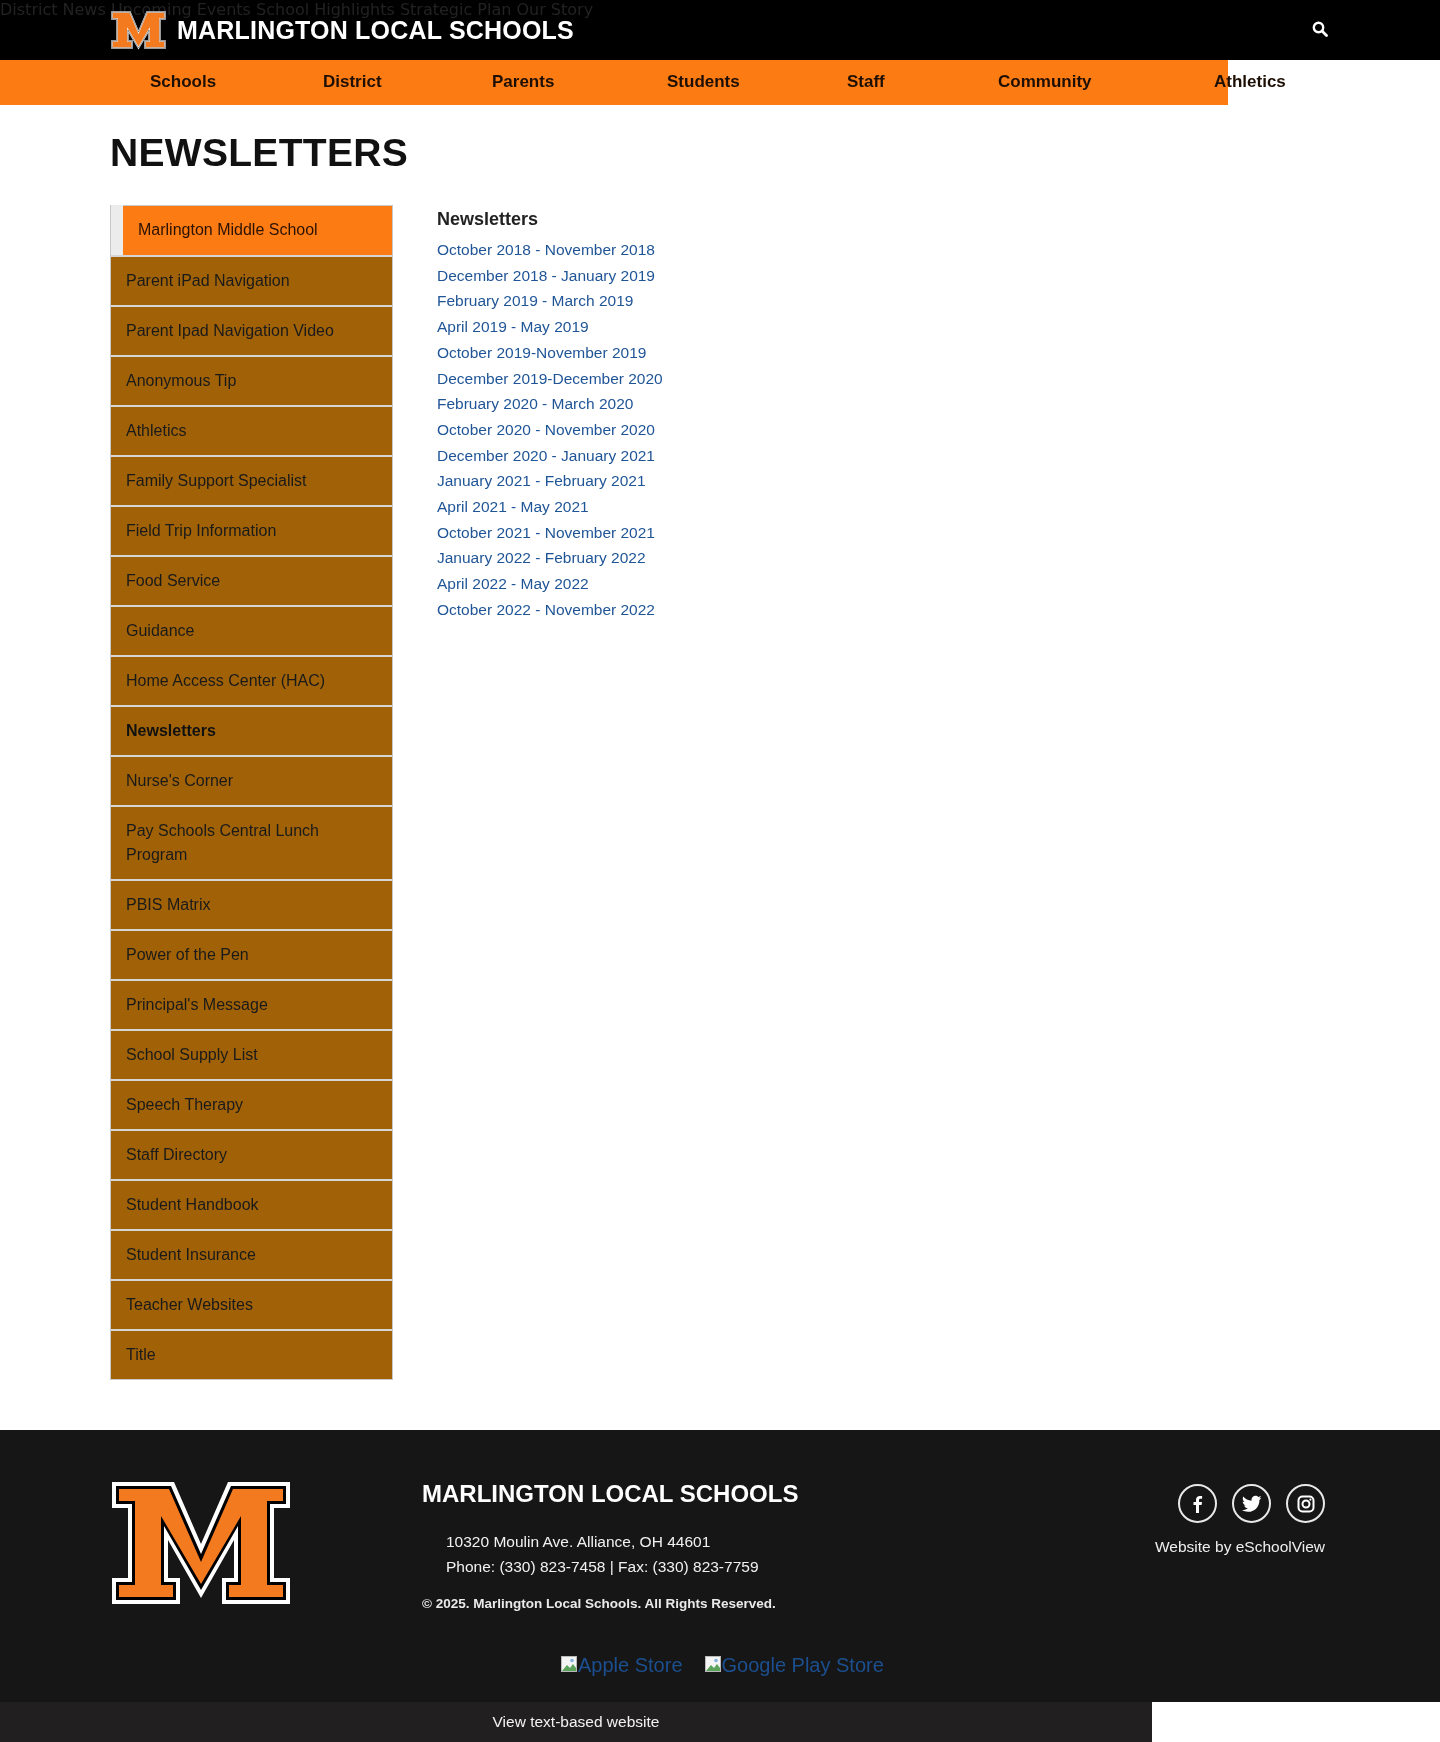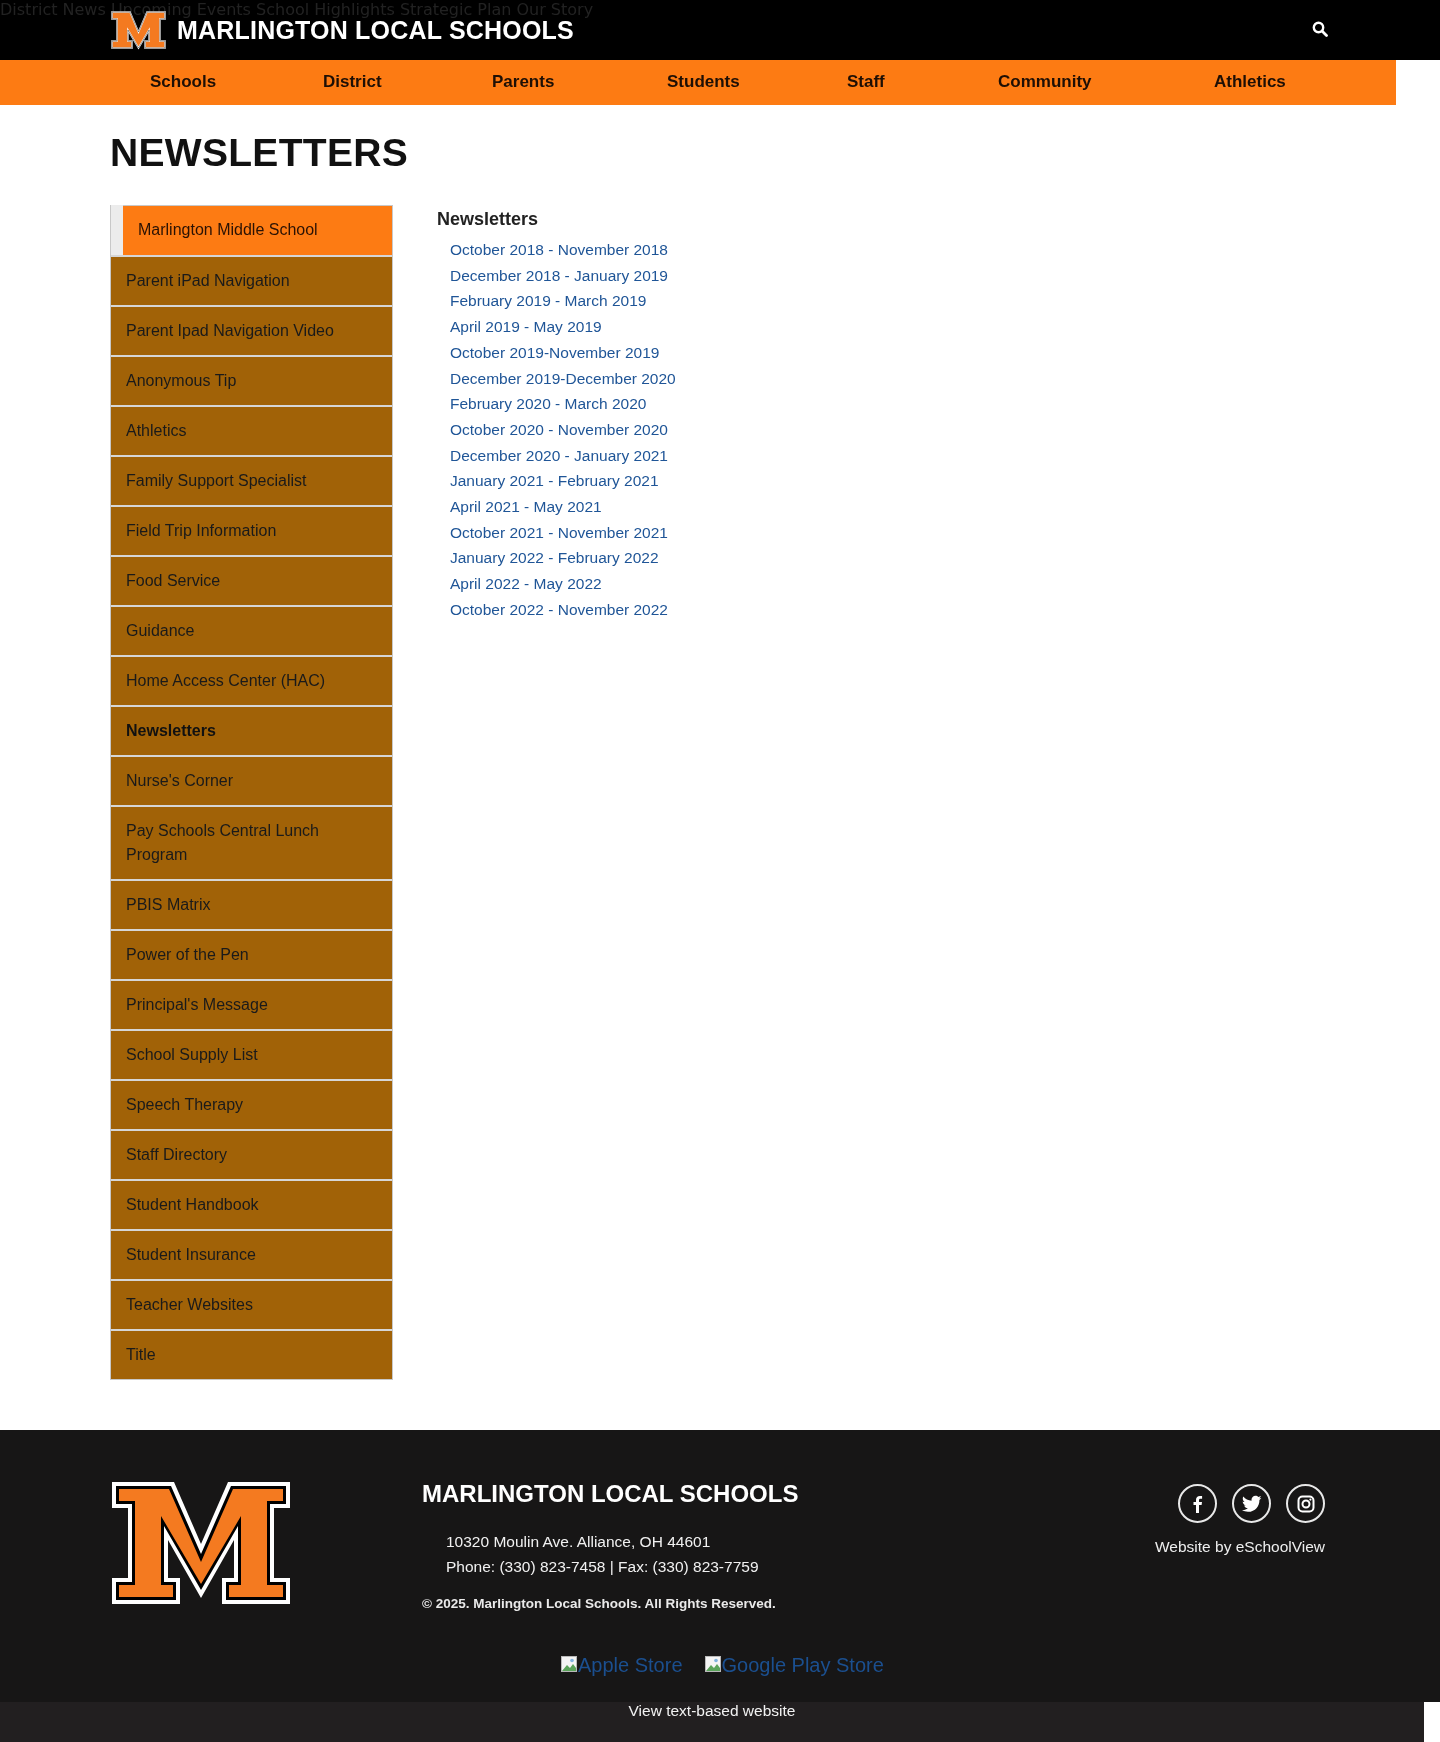--- a/index.html
+++ b/index.html
@@ -29,21 +29,21 @@
     font-family: "Liberation Sans", sans-serif;
     font-weight: bold; font-size: 25px; letter-spacing: 0.2px;
   }
   .search-btn {
     position: absolute; left: 1310px; top: 18px; width: 20px; height: 22px;
     display: flex; align-items: center; justify-content: center; cursor: pointer;
   }
 
   
   .mainnav {
-    position: absolute; left: 0; top: 60px; width: 1396px; height: 45px;
+    position: absolute; left: 0; top: 60px; width: 1228px; height: 45px;
     background: #fd7b13;
   }
   .mainnav a {
     position: absolute; top: 12px;
     font-family: "Liberation Sans", sans-serif; font-weight: bold; font-size: 17px;
     color: #1e0f05; white-space: nowrap;
   }
 
   
   .page-title {
@@ -76,21 +76,21 @@
 
   
   .content {
     position: absolute; left: 437px; top: 207px; width: 600px;
   }
   .content h2 {
     font-family: "Liberation Sans", sans-serif; font-weight: bold; font-size: 18px;
     color: #222; margin-bottom: 6px; line-height: 24px;
   }
   .nl-list { list-style: none; }
-  .nl-list li { line-height: 25.7px; margin-left: 13px; }
+  .nl-list li { line-height: 25.7px; }
   .nl-list a {
     font-family: "Liberation Sans", sans-serif; font-size: 15.5px; color: #1f5597;
   }
 
   
   .footer {
     position: absolute; left: 0; top: 1430px; width: 1440px; height: 272px;
     background: #171616;
   }
   .footer-logo {
@@ -126,22 +126,22 @@
   }
   .social-btn {
     width: 39px; height: 39px; border: 2px solid #e8e8e8; border-radius: 50%;
     display: flex; align-items: center; justify-content: center; cursor: pointer;
   }
   .credit {
     position: absolute; left: 1155px; top: 108px;
     font-family: "Liberation Sans", sans-serif; font-size: 15.5px; color: #eeeeee;
   }
   .textbar {
-    position: absolute; left: 0; top: 1702px; width: 1424px; height: 40px;
-    background: #221f20; display: flex; justify-content: center;
+    position: absolute; left: 0; top: 1702px; width: 1152px; height: 40px;
+    background: #221f20; display: flex; align-items: center; justify-content: center;
   }
   .textbar a {
     font-family: "Liberation Sans", sans-serif; font-size: 15.5px; color: #f2f2f2;
   }
 </style>
 </head>
 <body>
 
 <header class="topbar">
   <a class="brand">

